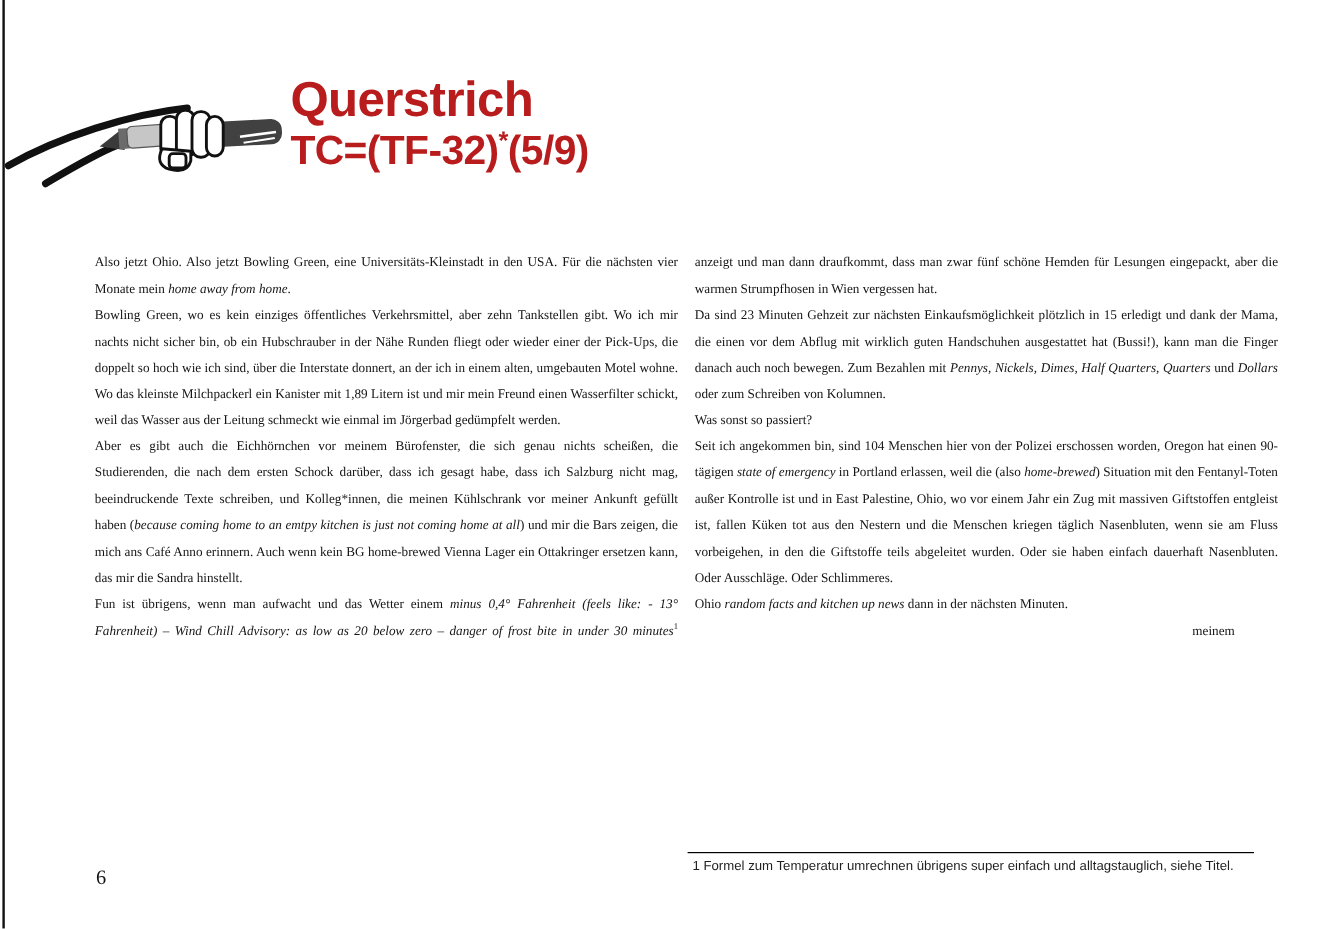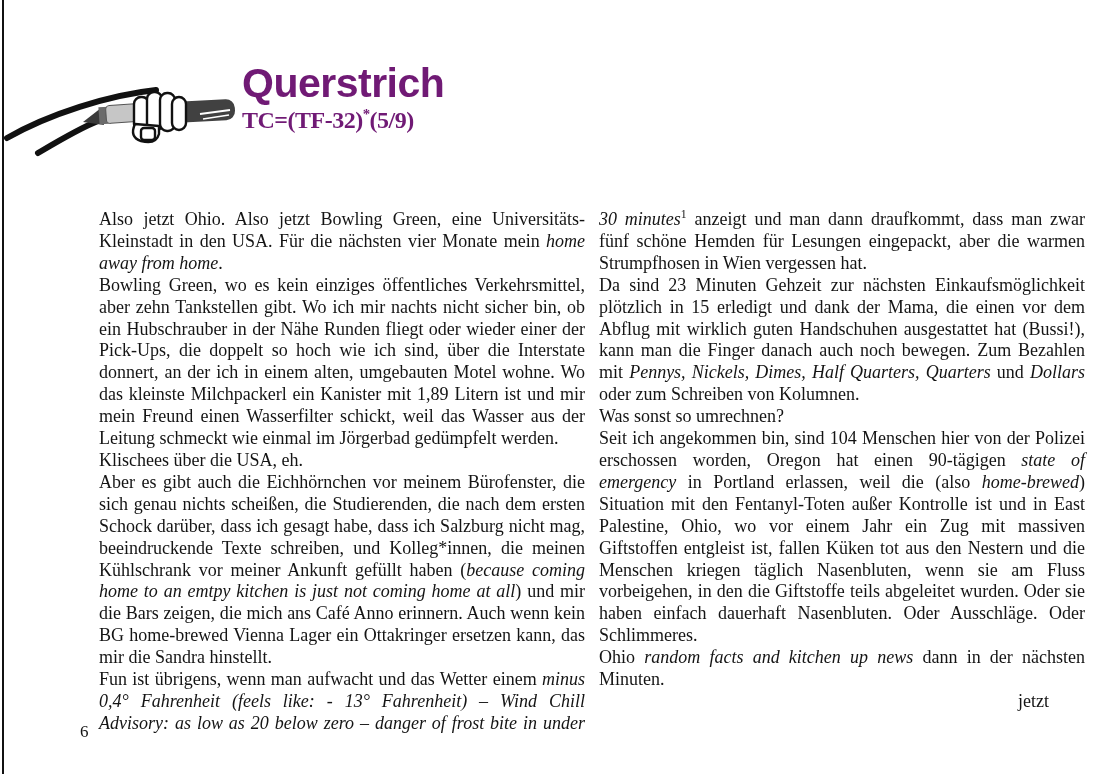--- a/index.html
+++ b/index.html
@@ -19,48 +19,46 @@
     background: #111;
   }
   .illustration {
     position: absolute;
     left: 4px; top: 66px;
     width: 234px; height: 94px;
   }
   .title-block {
     position: absolute;
     left: 242px; top: 62px;
-    color: #701a75;
+    color: #b91c1c;
     font-family: "Liberation Sans", sans-serif;
     font-weight: bold;
     line-height: 1.05;
   }
   .page-title {
     margin: 0;
     font-size: 41px;
     letter-spacing: -0.5px;
   }
   .page-subtitle {
     margin: 2px 0 0 0;
-    font-size: 24px;
+    font-size: 34px;
     letter-spacing: -0.5px;
-    font-family: Liberation Serif, serif;
   }
   .page-subtitle sup { font-size: 0.62em; }
   .article {
     position: absolute;
     left: 79px; top: 209px;
     width: 986px;
     column-count: 2;
     column-gap: 14px;
-    font-size: 18px;
+    font-size: 11px;
     line-height: 21.9px;
     text-align: justify;
     hyphens: auto;
-    margin-left: 20px;
     -webkit-hyphens: auto;
   }
   .article p { margin: 0; }
   .article .it { font-style: italic; }
   .article sup { font-size: 0.65em; line-height: 0; }
   .article p.byline {
     text-align: right;
     padding-right: 36px;
   }
   .page-number {
@@ -112,26 +110,28 @@
   </svg>
 
   <div class="title-block">
     <h1 class="page-title">Querstrich</h1>
     <div class="page-subtitle"><span>TC=(TF-32)</span><sup>*</sup><span>(5/9)</span></div>
   </div>
 
   <div id="article" class="article" lang="de">
       <p><span>Also jetzt Ohio. Also jetzt Bowling Green, eine Universitäts-Kleinstadt in den USA. Für die nächsten vier Monate mein </span><span class="it">home away from home</span><span>.</span></p>
       <p><span>Bowling Green, wo es kein einziges öffentliches Verkehrsmittel, aber zehn Tankstellen gibt. Wo ich mir nachts nicht sicher bin, ob ein Hubschrauber in der Nähe Runden fliegt oder wieder einer der Pick-Ups, die doppelt so hoch wie ich sind, über die Interstate donnert, an der ich in einem alten, umgebauten Motel wohne. Wo das kleinste Milchpackerl ein Kanister mit 1,89 Litern ist und mir mein Freund einen Wasserfilter schickt, weil das Wasser aus der Leitung schmeckt wie einmal im Jörgerbad gedümpfelt werden.</span></p>
-      <p><span>Klischees über die USA, eh.</span></p>
       <p><span>Aber es gibt auch die Eichhörnchen vor meinem Bürofenster, die sich genau nichts scheißen, die Studierenden, die nach dem ersten Schock darüber, dass ich gesagt habe, dass ich Salzburg nicht mag, beeindruckende Texte schreiben, und Kolleg*innen, die meinen Kühlschrank vor meiner Ankunft gefüllt haben (</span><span class="it">because coming home to an emtpy kitchen is just not coming home at all</span><span>) und mir die Bars zeigen, die mich ans Café Anno erinnern. Auch wenn kein BG home-brewed Vienna Lager ein Ottakringer ersetzen kann, das mir die Sandra hinstellt.</span></p>
       <p><span>Fun ist übrigens, wenn man aufwacht und das Wetter einem </span><span class="it">minus 0,4° Fahrenheit (feels like: - 13° Fahrenheit) – Wind Chill Advisory: as low as 20 below zero – danger of frost bite in under 30 minutes</span><sup>1</sup><span> anzeigt und man dann draufkommt, dass man zwar fünf schöne Hemden für Lesungen eingepackt, aber die warmen Strumpfhosen in Wien vergessen hat.</span></p>
       <p><span>Da sind 23 Minuten Gehzeit zur nächsten Einkaufsmöglichkeit plötzlich in 15 erledigt und dank der Mama, die einen vor dem Abflug mit wirklich guten Handschuhen ausgestattet hat (Bussi!), kann man die Finger danach auch noch bewegen. Zum Bezahlen mit </span><span class="it">Pennys, Nickels, Dimes, Half Quarters, Quarters</span><span> und </span><span class="it">Dollars</span><span> oder zum Schreiben von Kolumnen.</span></p>
-      <p><span>Was sonst so umrechnen?</span></p>
+      <p><span>Was sonst so passiert?</span></p>
       <p><span>Seit ich angekommen bin, sind 104 Menschen hier von der Polizei erschossen worden, Oregon hat einen 90-tägigen </span><span class="it">state of emergency</span><span> in Portland erlassen, weil die (also </span><span class="it">home-brewed</span><span>) Situation mit den Fentanyl-Toten außer Kontrolle ist und in East Palestine, Ohio, wo vor einem Jahr ein Zug mit massiven Giftstoffen entgleist ist, fallen Küken tot aus den Nestern und die Menschen kriegen täglich Nasenbluten, wenn sie am Fluss vorbeigehen, in den die Giftstoffe teils abgeleitet wurden. Oder sie haben einfach dauerhaft Nasenbluten. Oder Ausschläge. Oder Schlimmeres.</span></p>
       <p><span>Ohio </span><span class="it">random facts and kitchen up news</span><span> dann in der nächsten Minuten.</span></p>
-      <p class="byline"><span>jetzt</span></p>
+      <p class="byline"><span>meinem</span></p>
     </div>
 
   <div class="page-number">6</div>
 
+  <div class="footnote">
+    <span class="fn-text">1 Formel zum Temperatur umrechnen übrigens super einfach und alltagstauglich, siehe Titel.</span>
+  </div>
 
 </div>
 
 </body></html>

